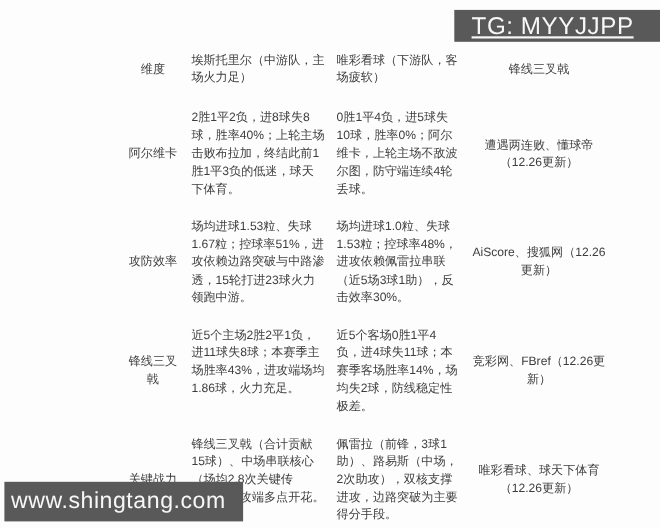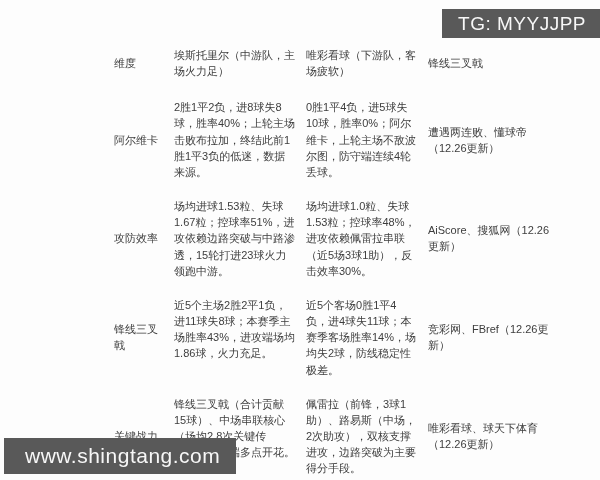--- a/index.html
+++ b/index.html
@@ -19,30 +19,31 @@
   .wm {
     position: absolute;
     background: #595959;
     color: #f7f7f7;
     letter-spacing: 0.5px;
     white-space: nowrap;
   }
   .wm-top {
     top: 9px;
     right: 0;
-    font-size: 19px;
+    font-size: 22px;
     line-height: 29px;
-    padding: 0 14px 0 16px;
+    padding: 0 24px 0 16px;
+    text-decoration: underline;
   }
   .wm-bottom {
     top: 438px;
     left: 4px;
     font-size: 21px;
     line-height: 36px;
-    padding: 0 16px 0 21px;
+    padding: 0 16px 0 6px;
     text-align: center;
   }
 
   
   .table-wrap {
     position: absolute;
     top: 38px;
     left: 114px;
   }
   table {
@@ -60,20 +61,21 @@
   th, td {
     font-weight: normal;
     text-align: left;
     vertical-align: top;
     padding: 9px 10px 9px 0;
     word-break: break-word;
   }
   th.c1, td.c1,
   th.c4, td.c4 {
     vertical-align: middle;
+    text-align: center;
   }
   thead th {
     padding-bottom: 11px;
   }
 </style>
 </head>
 <body>
 
 <div class="wm wm-top">TG: MYYJJPP</div>
 
@@ -89,21 +91,21 @@
       <tr>
         <th class="c1">维度</th>
         <th class="c2">埃斯托里尔（中游队，主场火力足）</th>
         <th class="c3">唯彩看球（下游队，客场疲软）</th>
         <th class="c4">锋线三叉戟</th>
       </tr>
     </thead>
     <tbody>
       <tr>
         <td class="c1">阿尔维卡</td>
-        <td class="c2">2胜1平2负，进8球失8球，胜率40%；上轮主场击败布拉加，终结此前1胜1平3负的低迷，数据来源。</td>
+        <td class="c2">2胜1平2负，进8球失8球，胜率40%；上轮主场击败布拉加，终结此前1胜1平3负的低迷，球天下体育。</td>
         <td class="c3">0胜1平4负，进5球失10球，胜率0%；阿尔维卡，上轮主场不敌波尔图，防守端连续4轮丢球。</td>
         <td class="c4">遭遇两连败、懂球帝（12.26更新）</td>
       </tr>
       <tr>
         <td class="c1">攻防效率</td>
         <td class="c2">场均进球1.53粒、失球1.67粒；控球率51%，进攻依赖边路突破与中路渗透，15轮打进23球火力领跑中游。</td>
         <td class="c3">场均进球1.0粒、失球1.53粒；控球率48%，进攻依赖佩雷拉串联（近5场3球1助），反击效率30%。</td>
         <td class="c4">AiScore、搜狐网（12.26更新）</td>
       </tr>
       <tr>

